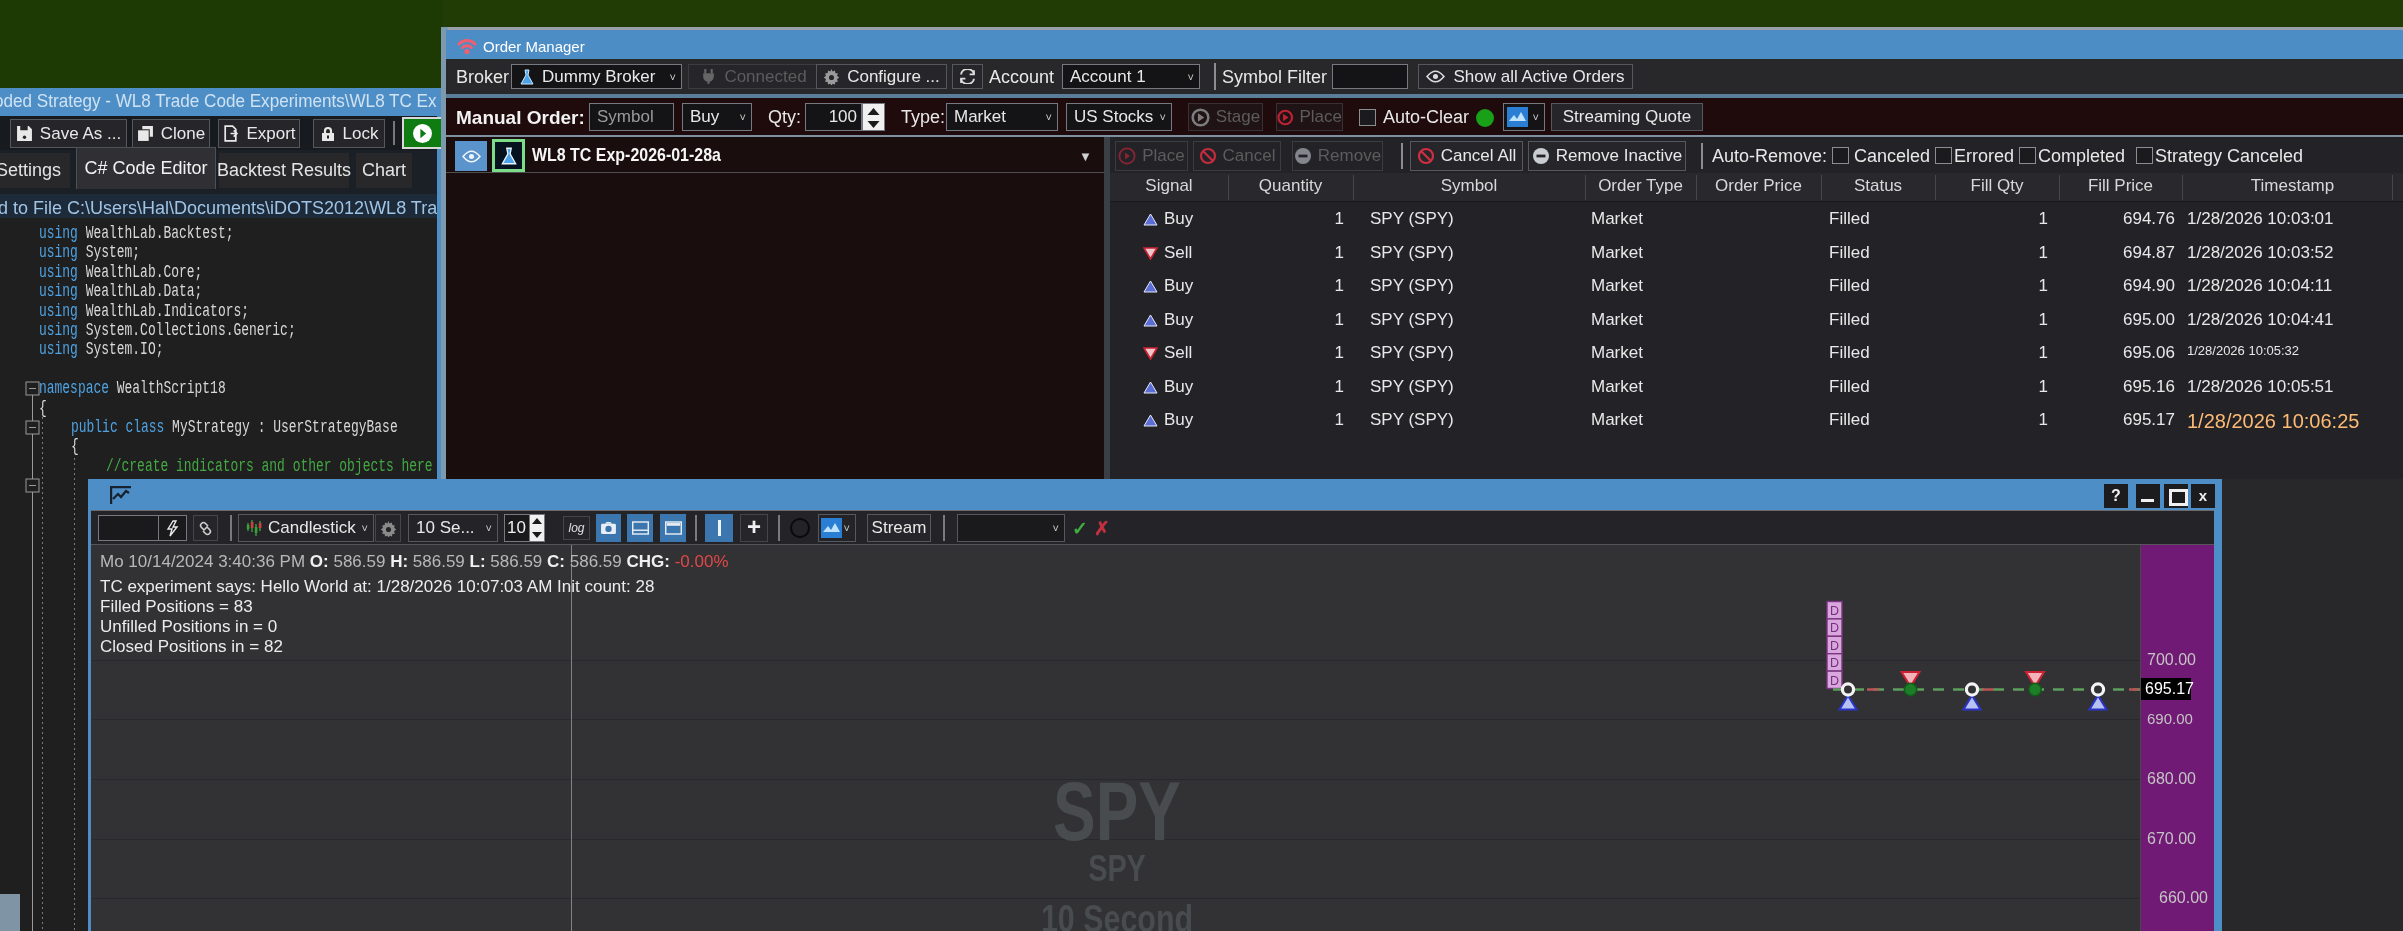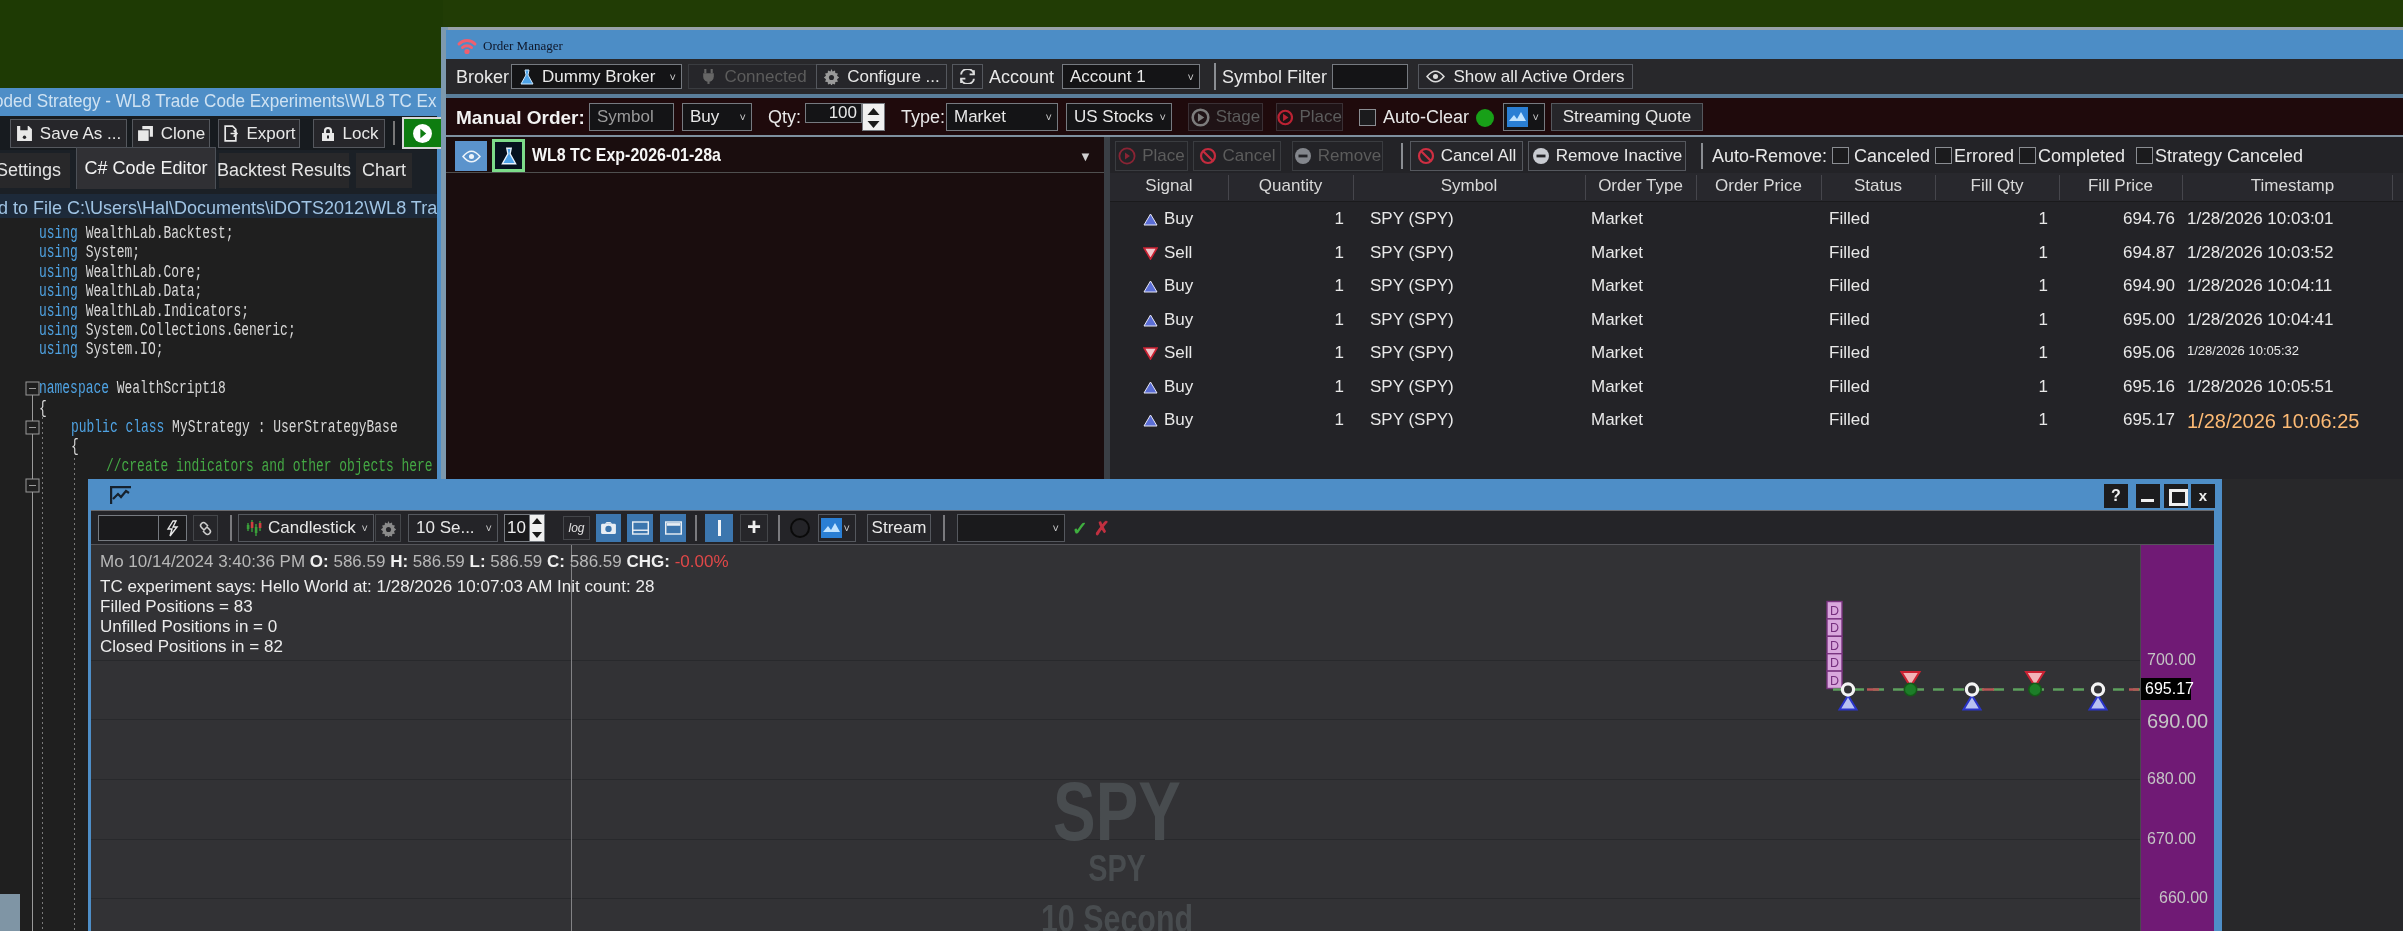--- a/index.html
+++ b/index.html
@@ -117,21 +117,21 @@
  <div class="abs" style="left:-2px;top:2px;width:7px;height:904px;background:#7d99ae;"></div>
 
  <div class="abs" style="left:3px;top:5px;width:1957px;height:29px;background:#4c8dc6;">
    <svg class="abs" style="left:10px;top:6px;" width="22" height="20" viewBox="0 0 22 20">
      <g fill="none" stroke="#ef5f6f" stroke-width="3" stroke-linecap="round">
       <path d="M3 8 a11 11 0 0 1 16 0"></path>
           <path d="M6.5 11.5 a6.5 6.5 0 0 1 9 0"></path>
         </g>
      <circle cx="11" cy="15.5" r="2.6" fill="#ef5f6f"></circle>
    </svg>
-   <div class="abs" style="left:37px;top:8px;font-size:13px;color:#0f172a;font-family:Liberation Serif, serif;">Order Manager</div>
+   <div class="abs" style="left:37px;top:8px;font-size:15px;color:#ffffff;">Order Manager</div>
  </div>
 
  <div class="abs" style="left:3px;top:34px;width:1957px;height:35px;background:#28282b;"></div>
  <div class="abs" style="left:3px;top:69px;width:1957px;height:4px;background:#5a7e9a;"></div>
  <div class="abs" style="left:13px;top:42px;font-size:18px;color:#e8e8e8;">Broker</div>
  <div class="dd abs" style="left:68px;top:39px;width:171px;height:25px;font-size:17px;">
    <svg style="margin:0 6px 0 6px" width="18" height="18" viewBox="0 0 18 18">
         <path d="M7 2 h4 l-1 5 l5 9 h-12 l5 -9 z" fill="#4da3e8" stroke="#cfe8ff" stroke-width="1"></path>
       </svg>
    Dummy Broker<span class="chev">˅</span></div>
@@ -170,21 +170,21 @@
    Show all Active Orders</div>
 
  <div class="abs" style="left:3px;top:73px;width:1957px;height:37px;background:#1f0a0c;"></div>
  <div class="abs" style="left:13px;top:82px;font-size:19px;font-weight:bold;color:#f2f2f2;">Manual Order:</div>
  <div class="inp abs" style="left:146px;top:78px;width:85px;height:28px;font-size:17px;color:#9a9a9a;display:flex;align-items:center;padding-left:7px;">Symbol</div>
  <div class="dd abs" style="left:239px;top:78px;width:70px;height:28px;font-size:17px;">
       <span style="margin-left:7px;">Buy</span>
       <span class="chev">˅</span>
     </div>
  <div class="abs" style="left:325px;top:82px;font-size:18px;color:#e8e8e8;">Qty:</div>
- <div class="inp abs" style="left:362px;top:78px;width:57px;height:20px;font-size:17px;display:flex;align-items:center;justify-content:flex-end;padding-right:4px;">100</div>
+ <div class="inp abs" style="left:362px;top:78px;width:57px;height:28px;font-size:17px;display:flex;align-items:center;justify-content:flex-end;padding-right:4px;">100</div>
  <div class="abs" style="left:419px;top:78px;width:23px;height:28px;background:#f0f0f0;border:1px solid #767a80;box-sizing:border-box;">
    <svg width="21" height="28" viewBox="0 0 21 28">
         <path d="M10.5 4 l6 7 h-12 z" fill="#1a1a1a"></path>
         <path d="M10.5 24 l-6 -7 h12 z" fill="#1a1a1a"></path>
       </svg>
  </div>
  <div class="abs" style="left:458px;top:82px;font-size:18px;color:#e8e8e8;">Type:</div>
  <div class="dd abs" style="left:503px;top:78px;width:112px;height:28px;font-size:17px;">
       <span style="margin-left:7px;">Market</span>
       <span class="chev">˅</span>
@@ -523,21 +523,21 @@
      <path d="M287 120.5 l-8.5 14 h17 z" fill="#b8c2f2" stroke="#2a35c8" stroke-width="2"></path>
 
      <circle cx="37" cy="114.5" r="5.6" fill="#323235" stroke="#f4f4f4" stroke-width="3.2"></circle>
      <circle cx="161" cy="114.5" r="5.6" fill="#323235" stroke="#f4f4f4" stroke-width="3.2"></circle>
      <circle cx="287" cy="114.5" r="5.6" fill="#323235" stroke="#f4f4f4" stroke-width="3.2"></circle>
    </svg>
  </div>
 
  <div class="abs" style="left:2052px;top:66px;width:74px;height:386px;background:#701a75;border-left:1px solid #4a4a4e;box-sizing:border-box;">
    <div class="abs" style="left:6px;top:106px;font-size:16px;color:#c4c4c4;">700.00</div>
-   <div class="abs" style="left:6px;top:165px;font-size:20px;color:#c4c4c4;">690.00</div>
+   <div class="abs" style="left:6px;top:165px;font-size:15px;color:#c4c4c4;">690.00</div>
    <div class="abs" style="left:6px;top:225px;font-size:16px;color:#c4c4c4;">680.00</div>
    <div class="abs" style="left:6px;top:285px;font-size:16px;color:#c4c4c4;">670.00</div>
    <div class="abs" style="left:18px;top:344px;font-size:16px;color:#c4c4c4;">660.00</div>
    <div class="abs" style="left:0px;top:133px;width:50px;height:22px;background:#000;color:#fff;font-size:16px;display:flex;align-items:center;padding-left:4px;box-sizing:border-box;">695.17</div>
  </div>
 </div>
 <div class="abs" style="left:0;top:894px;width:20px;height:37px;background:#7f95a5;"></div>
 <div class="abs" style="left:2222px;top:479px;width:181px;height:452px;background:#28282a;"></div>
 
 </body></html>

